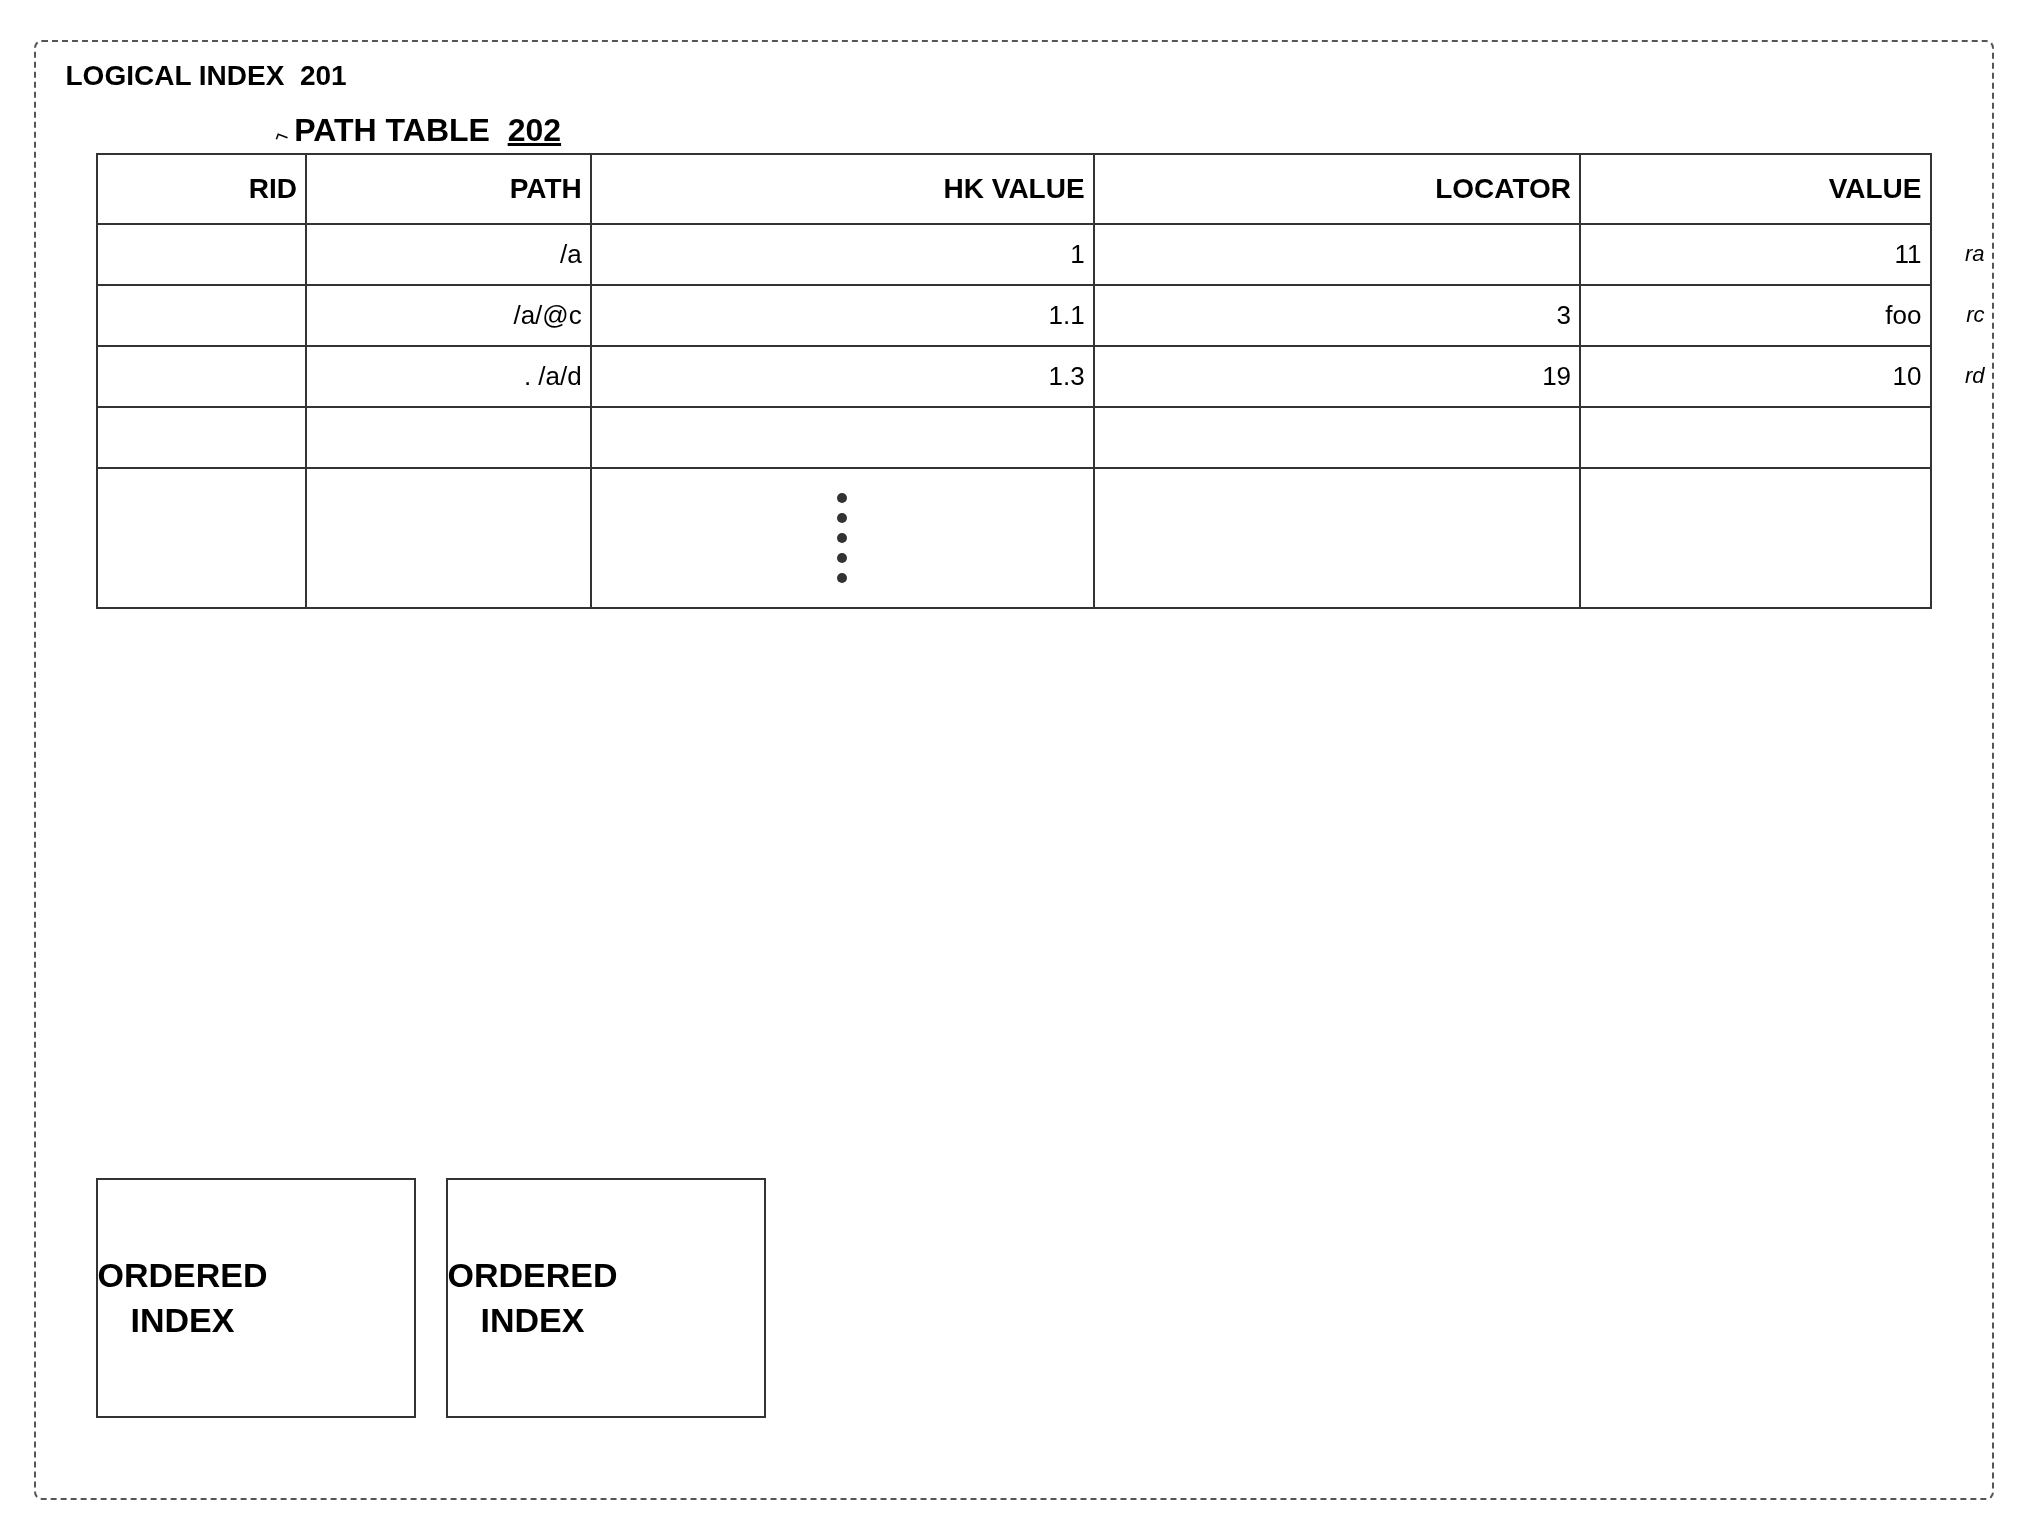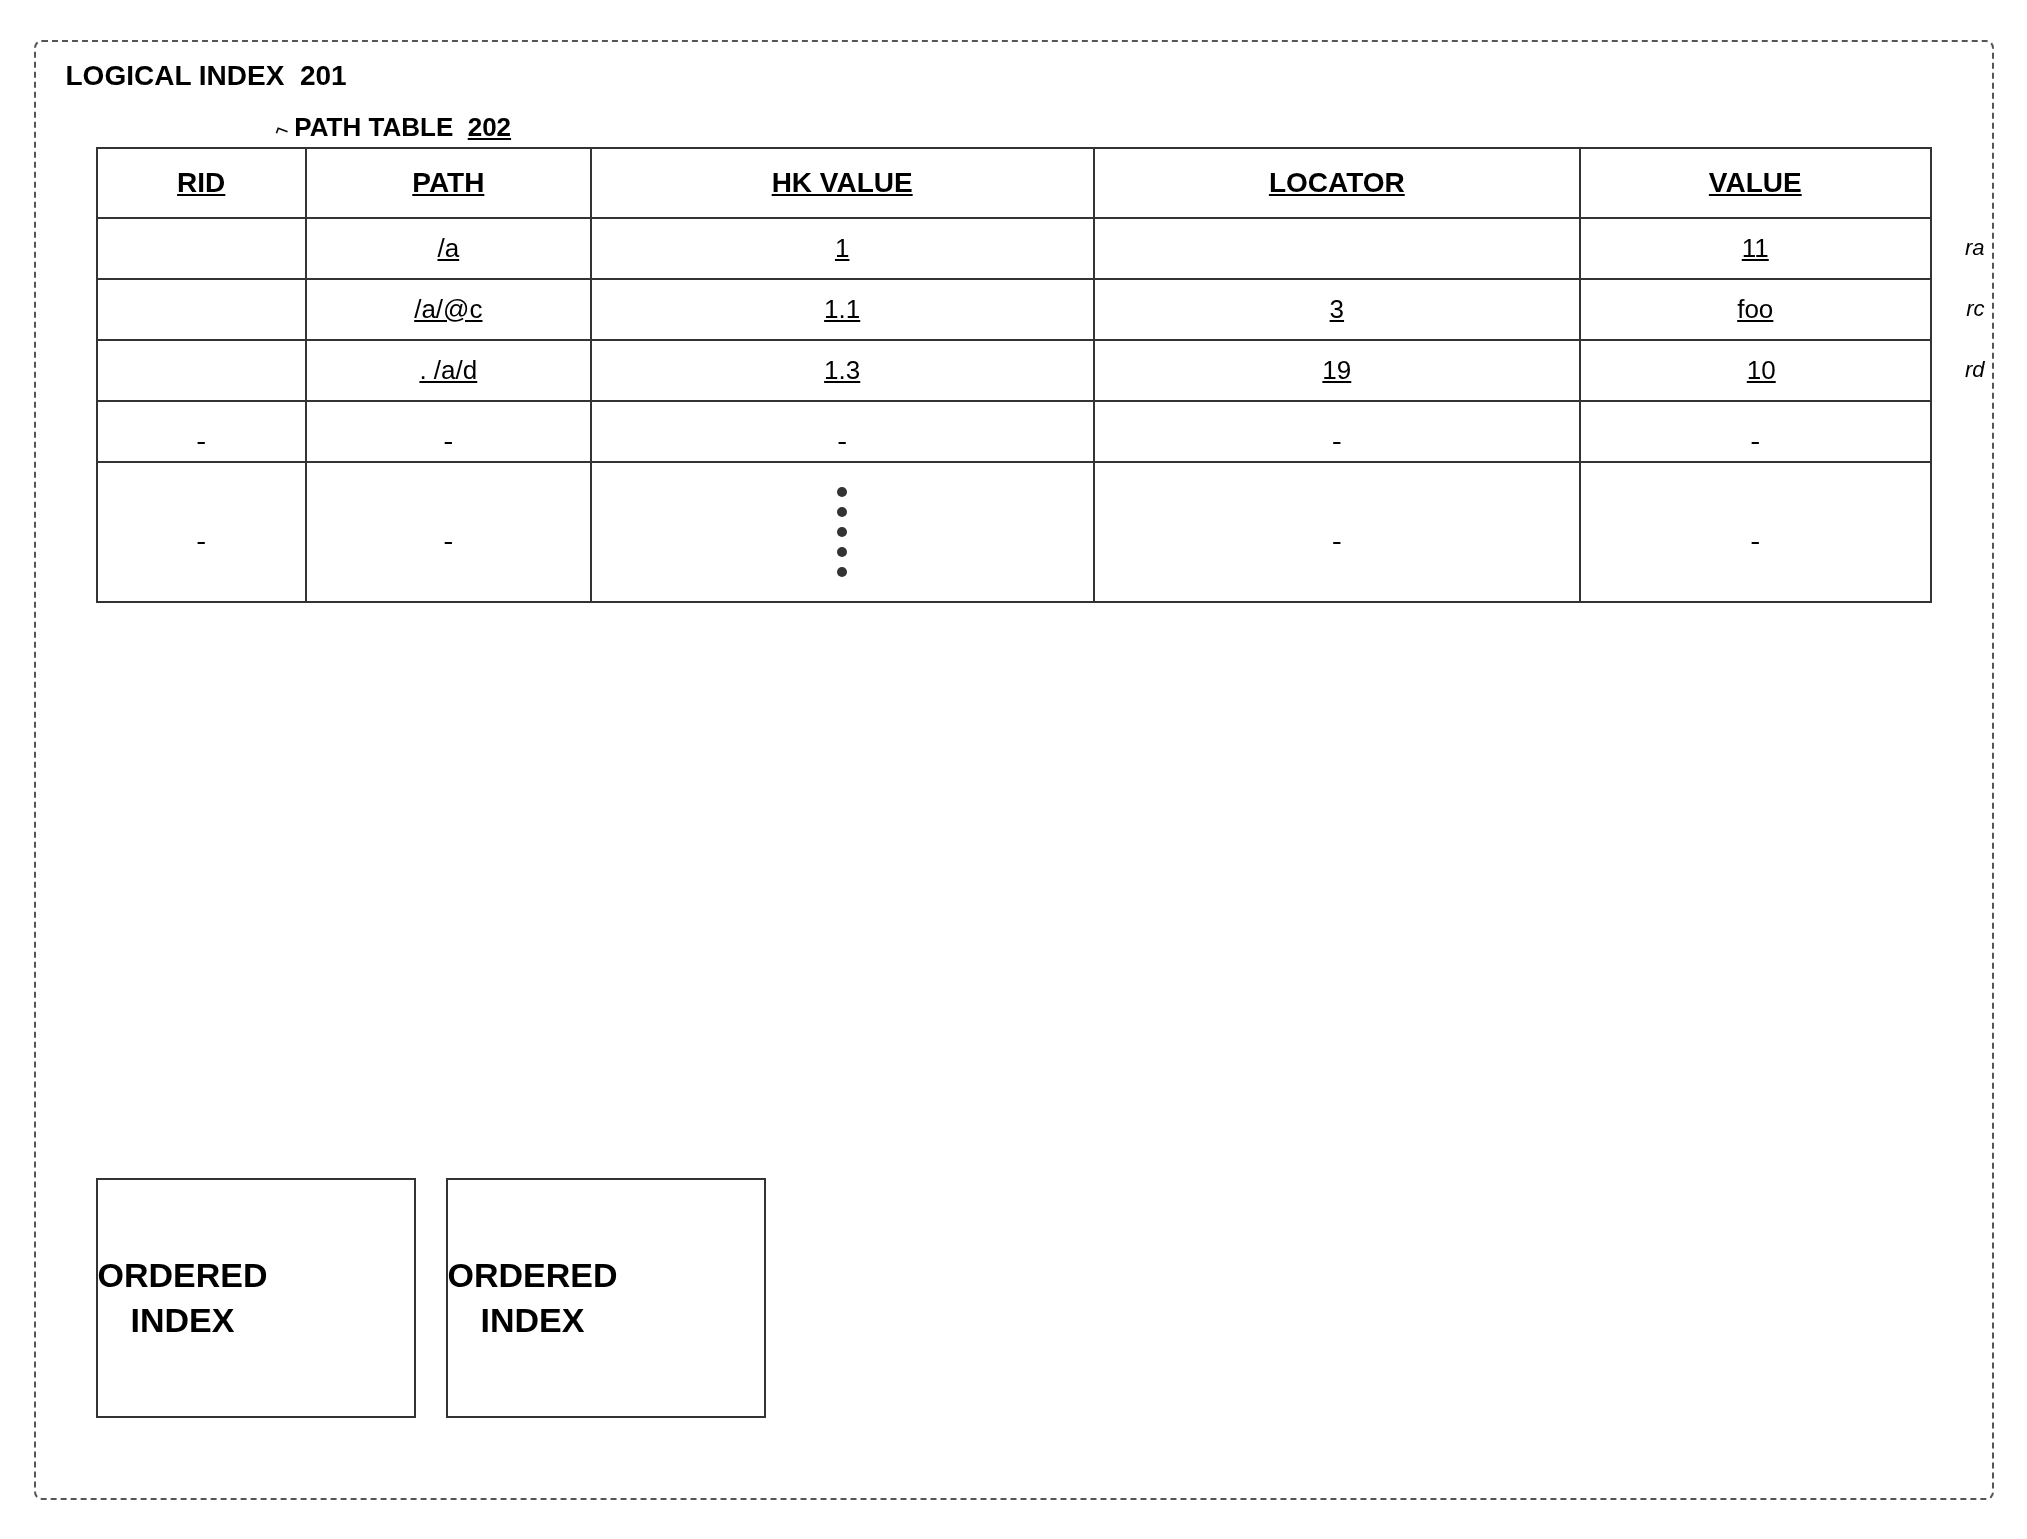--- a/index.html
+++ b/index.html
@@ -53,43 +53,42 @@
     .path-table-arrow {
       font-size: 22px;
       margin-right: 6px;
       line-height: 1;
       transform: rotate(20deg);
       display: inline-block;
       margin-bottom: 2px;
     }
 
     .path-table-label {
-      font-size: 26px;
+      font-size: 32px;
       font-weight: bold;
       white-space: nowrap;
       text-align: right;
     }
 
     .path-table-label .underline {
       text-decoration: underline;
     }
 
     .main-table {
       width: 100%;
       border-collapse: collapse;
       margin-top: 4px;
     }
 
     .main-table th, .main-table td {
       border: 2px solid #333;
-      text-align: center;
+      text-align: right;
       vertical-align: middle;
       font-size: 26px;
       padding: 14px 8px;
-      text-decoration: underline;
     }
 
     .main-table th {
       font-weight: bold;
       font-size: 28px;
       padding: 18px 8px;
     }
 
     .main-table tr.dots-row td {
       height: 140px;

